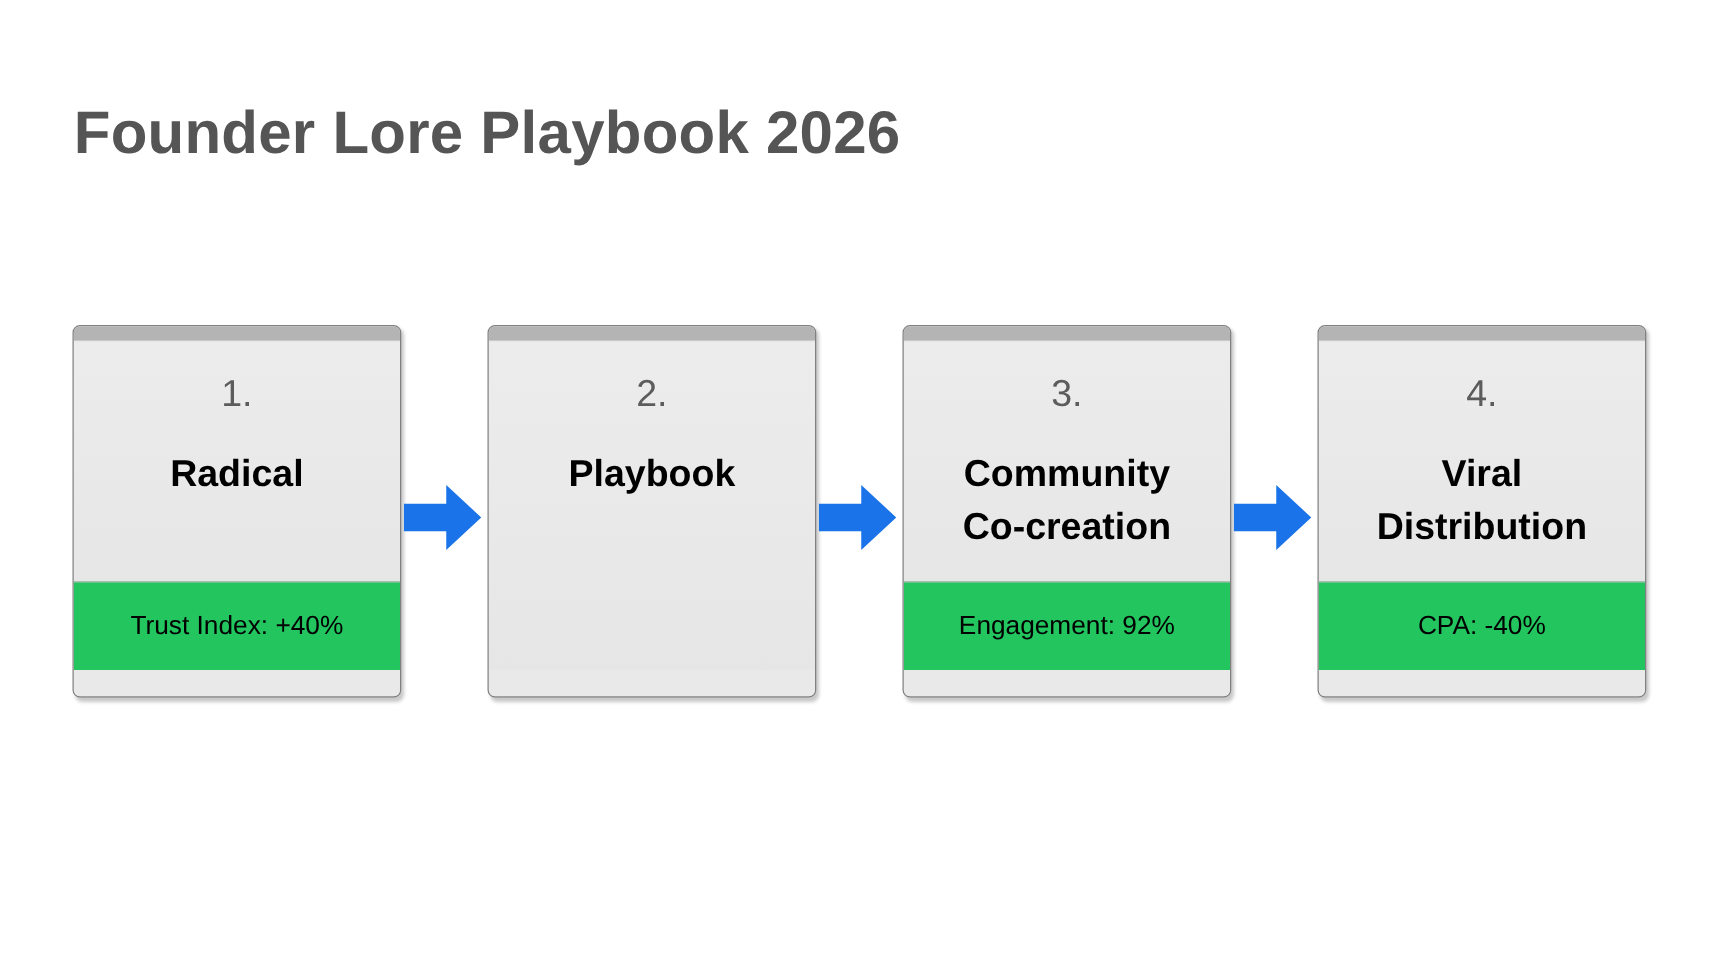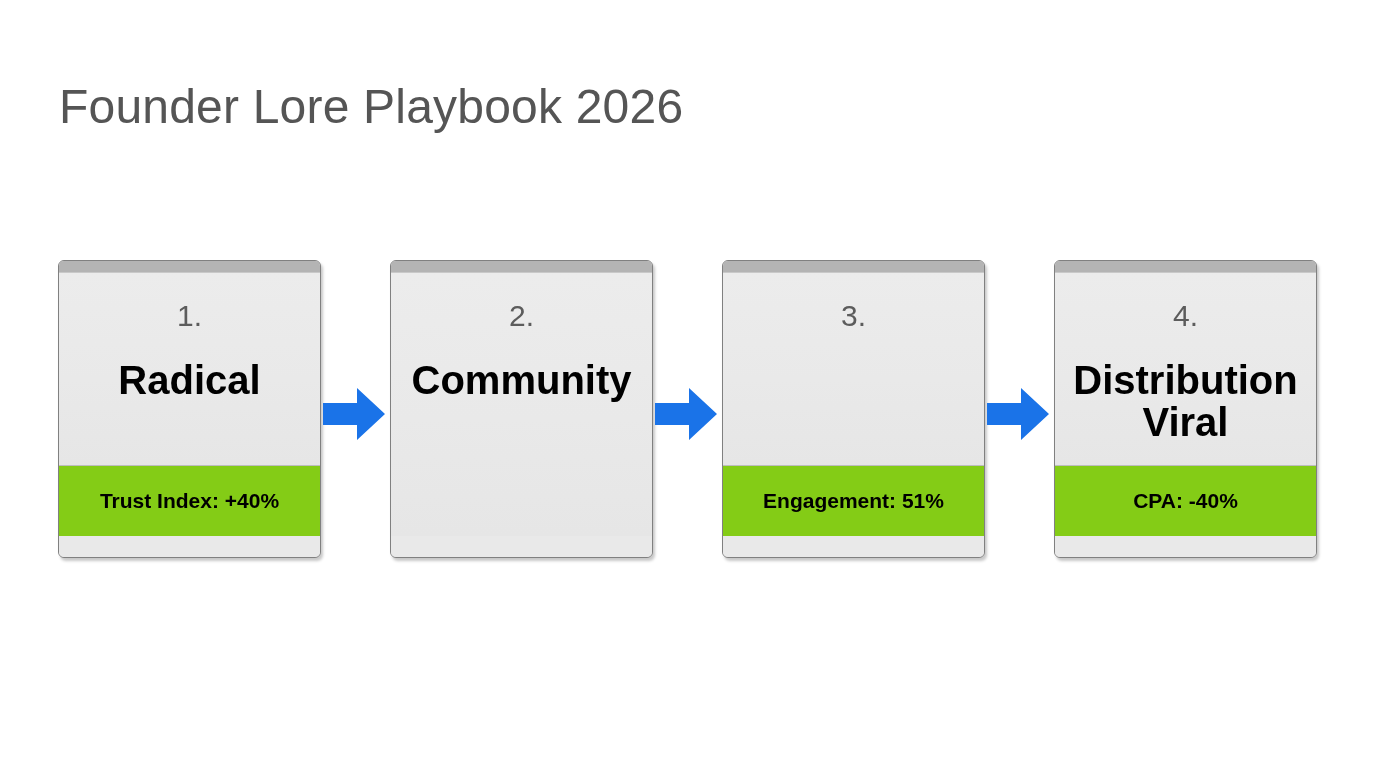--- a/index.html
+++ b/index.html
@@ -19,21 +19,21 @@
     position: absolute;
     inset: 0;
   }
 
   
   .slide-title {
     position: absolute;
     left: 59px;
     top: 79px;
     font-size: 48px;
-    font-weight: 400;
+    font-weight: 700;
     color: #555555;
     letter-spacing: 0.2px;
     white-space: nowrap;
   }
 
   
   .flow {
     position: absolute;
     left: 58px;
     top: 260px;
@@ -79,38 +79,38 @@
 
   .card-number {
     font-size: 30px;
     font-weight: 400;
     color: #5c5c5c;
     line-height: 34px;
   }
 
   .card-title {
     margin-top: 26px;
-    font-size: 40px;
+    font-size: 30px;
     font-weight: 700;
     color: #000000;
     line-height: 42px;
     text-align: center;
     padding: 0 10px;
   }
 
   .card-metric {
     flex: 0 0 70px;
     height: 70px;
-    background: #84cc16;
+    background: #22c55e;
     border-top: 1px solid #bdbdbd;
     display: flex;
     align-items: center;
     justify-content: center;
     font-size: 21px;
-    font-weight: 700;
+    font-weight: 400;
     color: #000000;
   }
 
   .card-footbar {
     flex: 0 0 21px;
     height: 21px;
     background: #e9e9e9;
   }
 
   
@@ -150,54 +150,58 @@
       <svg viewBox="0 0 62 56" xmlns="http://www.w3.org/2000/svg">
         <polygon points="0,17 34,17 34,2 62,28 34,54 34,39 0,39" fill="#1a73e8"></polygon>
       </svg>
     </div>
 
     <div class="card card-2">
       <div class="card-topbar"></div>
       <div class="card-body">
         <div class="card-number">2.</div>
         <div class="card-title">
-          <div>Community</div>
+          <div>Playbook</div>
         </div>
       </div>
       <div class="card-footbar"></div>
     </div>
 
     <div class="arrow arrow-2">
       <svg viewBox="0 0 62 56" xmlns="http://www.w3.org/2000/svg">
         <polygon points="0,17 34,17 34,2 62,28 34,54 34,39 0,39" fill="#1a73e8"></polygon>
       </svg>
     </div>
 
     <div class="card card-3">
       <div class="card-topbar"></div>
       <div class="card-body">
         <div class="card-number">3.</div>
-      </div>
-      <div class="card-metric">Engagement: 51%</div>
+        <div class="card-title">
+          <div>Community</div>
+          <div>Co-creation</div>
+        </div>
+      </div>
+      <div class="card-metric">Engagement: 92%</div>
       <div class="card-footbar"></div>
     </div>
 
     <div class="arrow arrow-3">
       <svg viewBox="0 0 62 56" xmlns="http://www.w3.org/2000/svg">
         <polygon points="0,17 34,17 34,2 62,28 34,54 34,39 0,39" fill="#1a73e8"></polygon>
       </svg>
     </div>
 
     <div class="card card-4">
       <div class="card-topbar"></div>
       <div class="card-body">
         <div class="card-number">4.</div>
         <div class="card-title">
+          <div>Viral</div>
           <div>Distribution</div>
-          <div>Viral</div>
         </div>
       </div>
       <div class="card-metric">CPA: -40%</div>
       <div class="card-footbar"></div>
     </div>
 
   </div>
 </div>
 
 </body></html>

